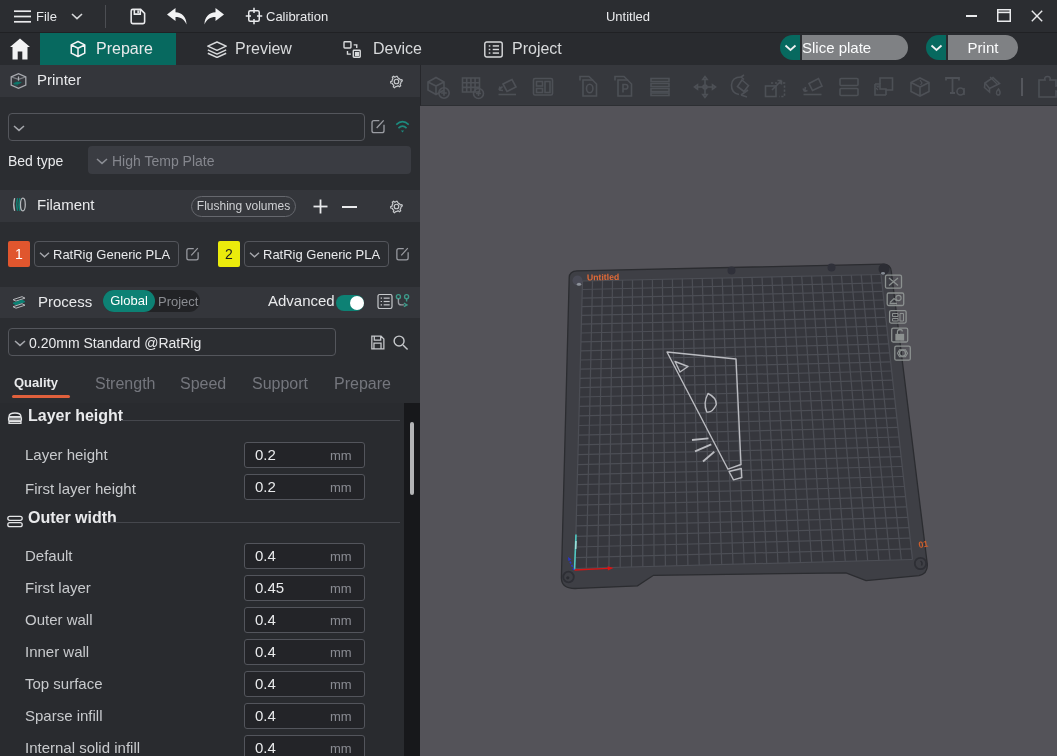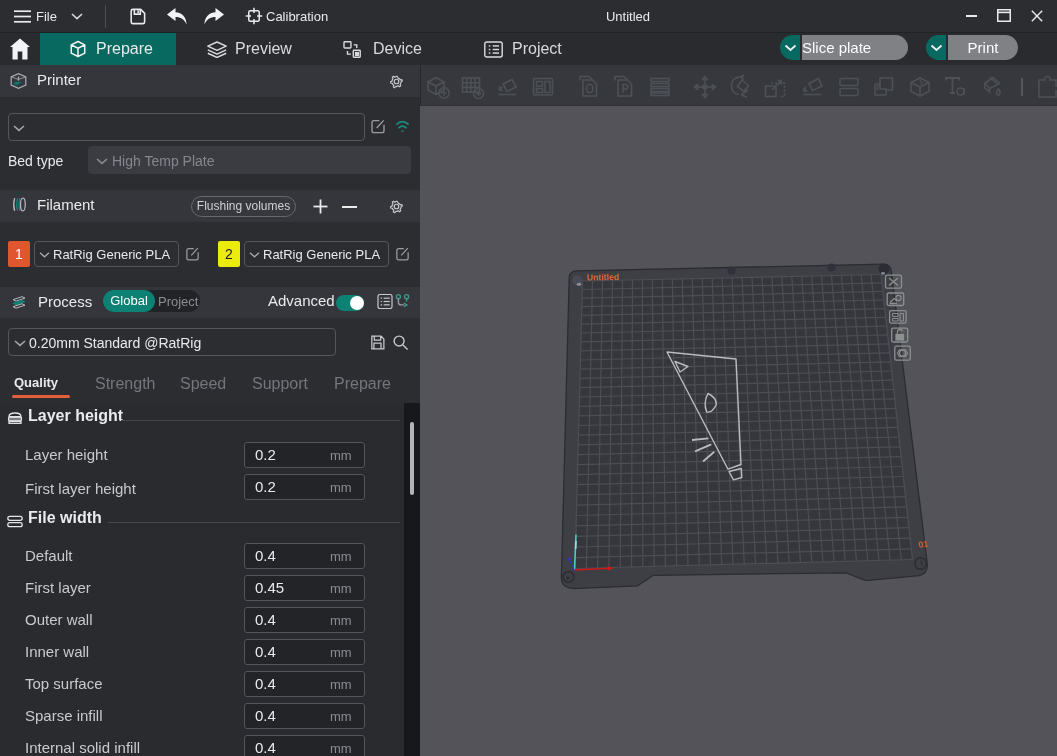--- a/index.html
+++ b/index.html
@@ -278,21 +278,21 @@
         </g>
       </svg>
   <div class="abs wtxt" style="left:28px;top:4px;font-size:16px;font-weight:bold">Layer height</div>
   <div class="abs" style="left:121px;top:17px;width:279px;height:1px;background:#45474d"></div>
   <svg class="ic" style="left:7px;top:112px" width="16" height="13" viewBox="0 0 20 16">
         <g fill="none" stroke="#e4e5e7" stroke-width="1.6">
           <rect x="1" y="1.5" width="18" height="5" rx="2.5"></rect>
           <rect x="1" y="9.5" width="18" height="5" rx="2.5"></rect>
         </g>
       </svg>
-  <div class="abs wtxt" style="left:28px;top:106px;font-size:16px;font-weight:bold">File width</div>
+  <div class="abs wtxt" style="left:28px;top:106px;font-size:16px;font-weight:bold">Outer width</div>
   <div class="abs" style="left:108px;top:119px;width:292px;height:1px;background:#45474d"></div>
   <div class="abs" style="left:25px;top:43px;font-size:15px;color:#c8cacd">Layer height</div>
   <div class="abs" style="left:244px;top:39px;width:121px;height:26px;background:#232428;border:1px solid #53555c;border-radius:3px"></div>
   <div class="abs wtxt" style="left:255px;top:43px;font-size:15px">0.2</div>
   <div class="abs" style="left:330px;top:45px;font-size:13px;color:#8a8c93">mm</div>
   <div class="abs" style="left:25px;top:77px;font-size:15px;color:#c8cacd">First layer height</div>
   <div class="abs" style="left:244px;top:71px;width:121px;height:26px;background:#232428;border:1px solid #53555c;border-radius:3px"></div>
   <div class="abs wtxt" style="left:255px;top:75px;font-size:15px">0.2</div>
   <div class="abs" style="left:330px;top:77px;font-size:13px;color:#8a8c93">mm</div>
   <div class="abs" style="left:25px;top:144px;font-size:15px;color:#c8cacd">Default</div>

